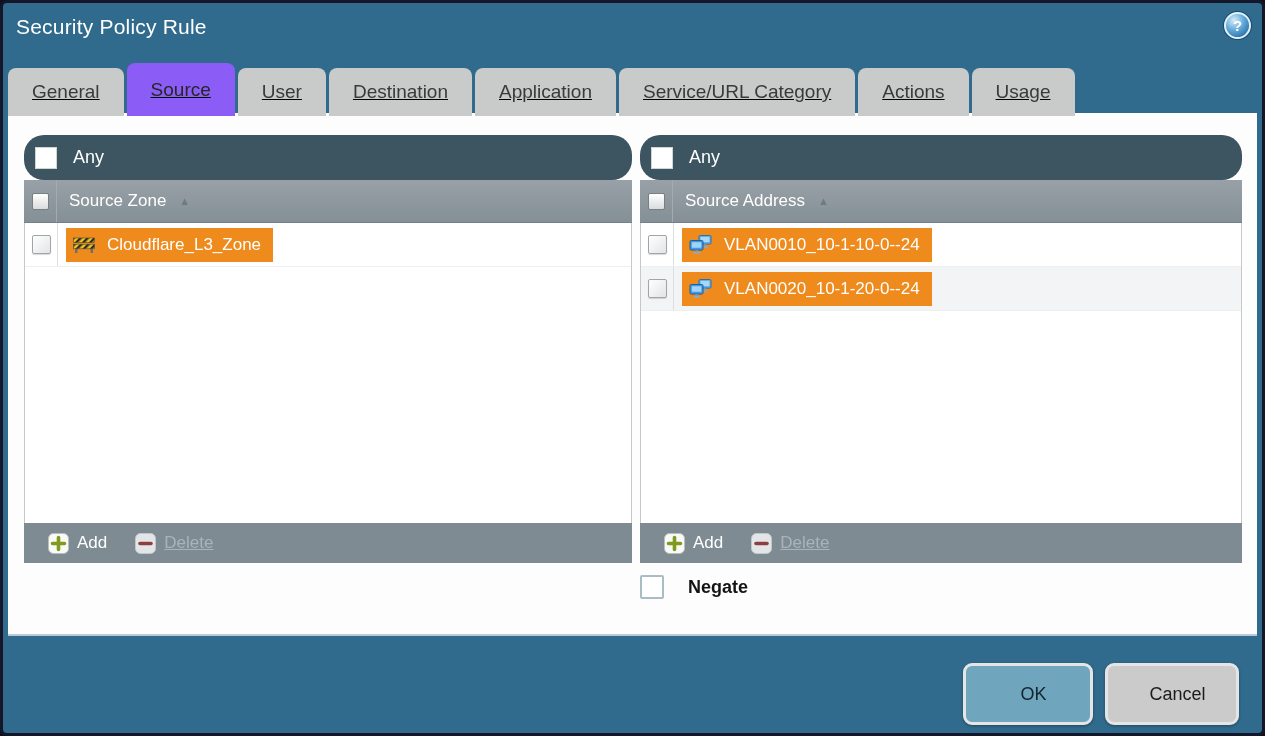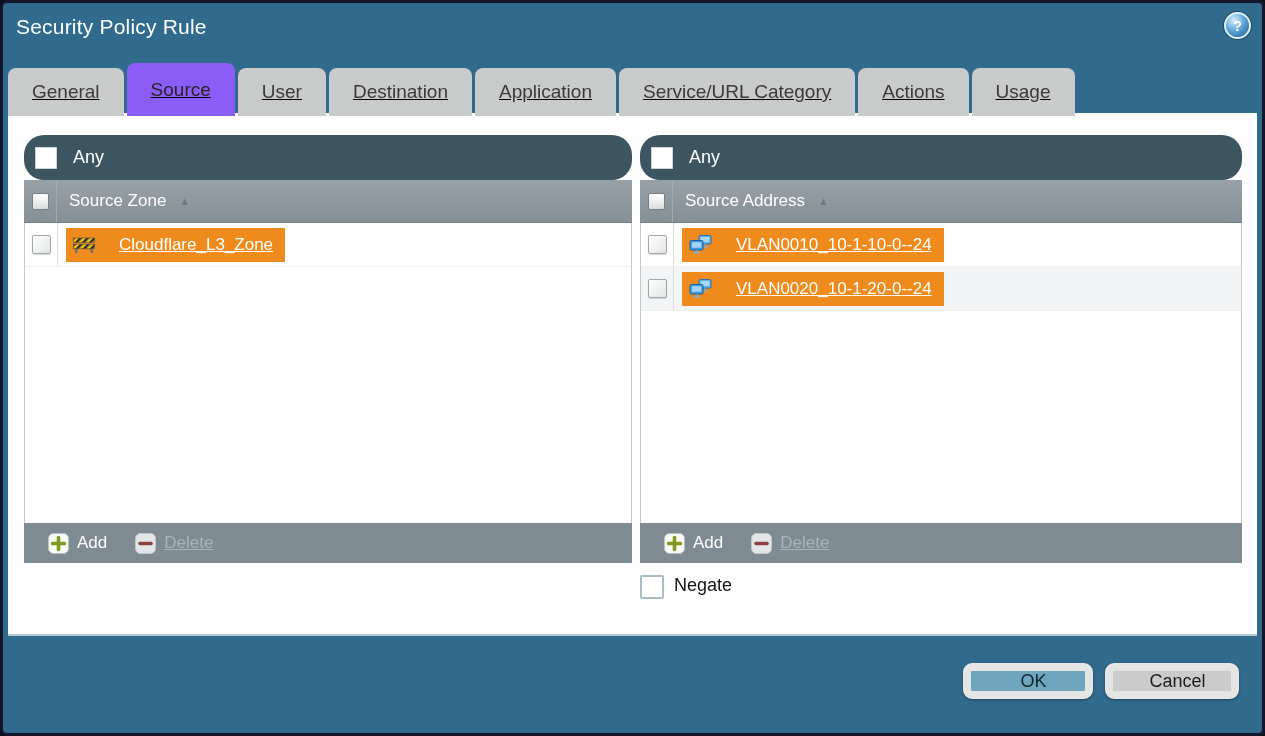--- a/index.html
+++ b/index.html
@@ -46,35 +46,35 @@
   .cb-small { width:17px; height:17px; background:linear-gradient(#FFFFFF,#D9DCDD); border:1px solid #777F83; border-radius:2px; cursor:pointer; }
   .col-label-cell { display:flex; align-items:center; padding-left:12px; gap:13px; cursor:pointer; flex:1; }
   .sort-icon { font-size:11px; color:#6E7B83; }
   .table-body { height:300px; background:#FFFFFF; border-left:1px solid #C6C9CB; border-right:1px solid #C6C9CB; overflow:hidden; }
   .row { height:44px; display:flex; align-items:center; border-bottom:1px solid #EEEFEF; cursor:pointer; }
   .row.alt { background:#F2F4F5; }
   .row-cb-cell { width:33px; align-self:stretch; display:flex; align-items:center; justify-content:center; border-right:1px solid #DCDEDF; }
   .cb-row { width:19px; height:19px; background:linear-gradient(135deg,#FFFFFF,#E2E4E5); border:1px solid #9FA5A9; border-radius:2px; box-shadow:0 1px 1px rgba(0,0,0,.15); cursor:pointer; }
   .tag {
     margin-left:8px; height:34px; background:#EF8A1C;
-    display:inline-flex; align-items:center; gap:24px; padding:0 12px 0 7px;
-    color:#FFFFFF; font-size:17px;text-decoration:underline;
+    display:inline-flex; align-items:center; gap:12px; padding:0 12px 0 7px;
+    color:#FFFFFF; font-size:17px;
   }
   .panel-footer {
     height:40px; background:#7E8B93; display:flex; align-items:center;
     gap:28px; padding-left:24px;
   }
   .btn-add { display:flex; align-items:center; gap:8px; color:#FFFFFF; font-size:17px; cursor:pointer; }
   .btn-delete { display:flex; align-items:center; gap:8px; color:#A9B4BA; font-size:17px; cursor:default;text-decoration:underline; }
-  .negate-row { position:absolute; left:632px; top:462px; display:flex; align-items:flex-start; gap:10px; }
+  .negate-row { position:absolute; left:632px; top:462px; display:flex; align-items:center; gap:24px;font-weight:bold; }
   .cb-negate { width:24px; height:24px; background:#FFFFFF; border:2px solid #A9BDC4; border-radius:2px; cursor:pointer; }
   .negate-label { font-size:18px; color:#141414; }
   .btn {
-    position:absolute; top:660px; height:36px;
-    border:8px solid #e5e5e5; border-radius:9px;
+    position:absolute; top:660px; height:62px;
+    border:3px solid #e5e5e5; border-radius:9px;
     display:flex; align-items:center; justify-content:center;
     font-size:18px; cursor:pointer; box-shadow:0 1px 3px rgba(0,0,0,.35);padding-left:11px;
   }
   .btn-ok { left:960px; width:130px; background:#6FA6BE; color:#102530; }
   .btn-cancel { left:1102px; width:134px; background:#CBCBCB; color:#1C1C1C; }
   .icon-svg { display:block; }
 </style>
 </head>
 <body>
 

